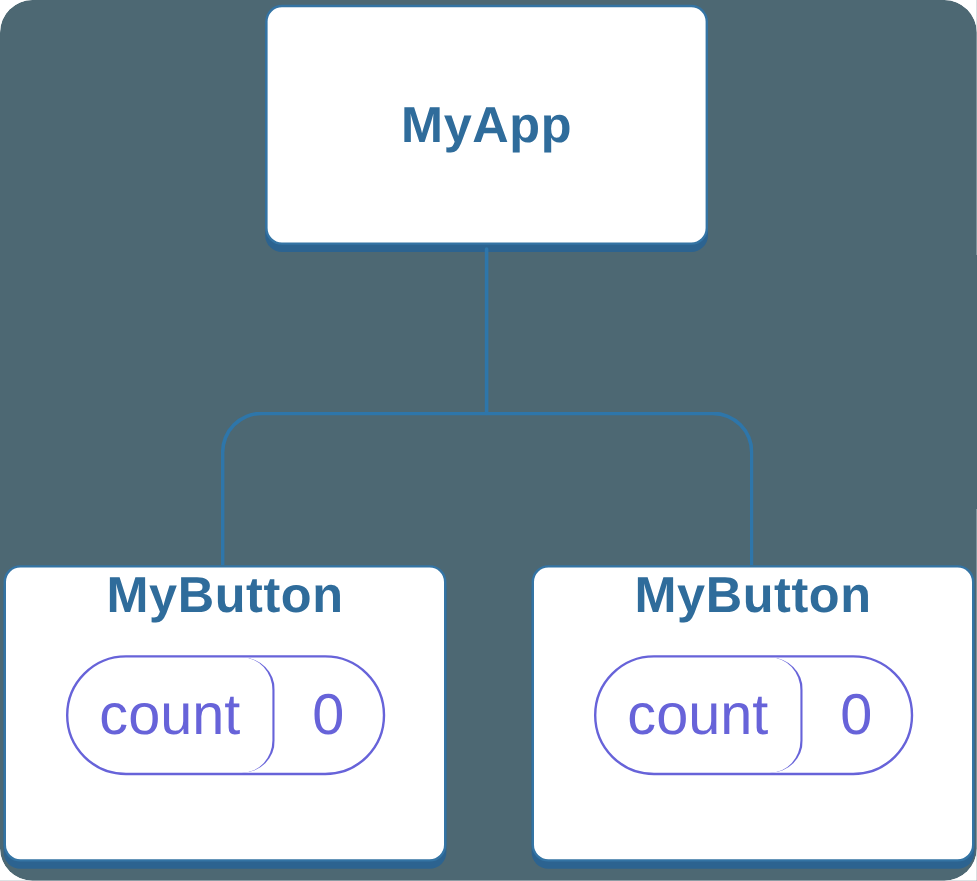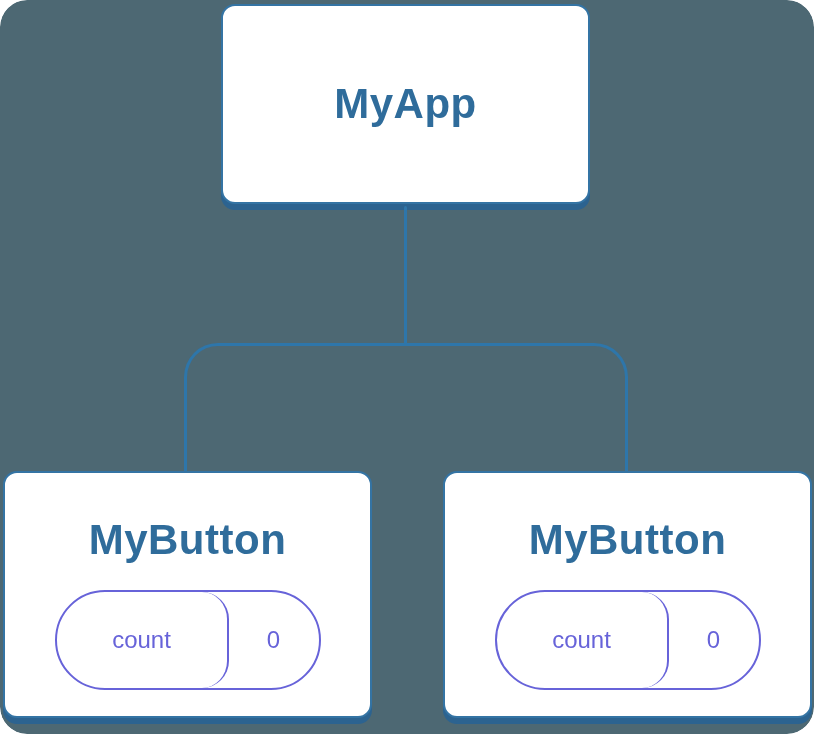--- a/index.html
+++ b/index.html
@@ -57,34 +57,33 @@
     width: 444px; height: 128px;
     border-top: 3px solid var(--line);
     border-left: 3px solid var(--line);
     border-right: 3px solid var(--line);
     border-bottom: none;
     border-radius: 34px 34px 0 0;
   }
   .child-node {
     top: 471px;
     width: 369px; height: 247px;
-    padding-top: 44px;
   }
   .child-node.left  { left: 3px; }
   .child-node.right { left: 443px; }
   .state-pill {
     margin-top: 27px;
     width: 266px; height: 100px;
     border: 2px solid var(--state);
     border-radius: 50px;
     display: flex;
     align-items: stretch;
     overflow: hidden;
     color: var(--state);
-    font-size: 24px;
+    font-size: 48px;
     font-weight: 400;
   }
   .state-name {
     width: 172px;
     display: flex;
     align-items: center;
     justify-content: center;
     border-right: 2px solid var(--state);
   }
   .state-value {

